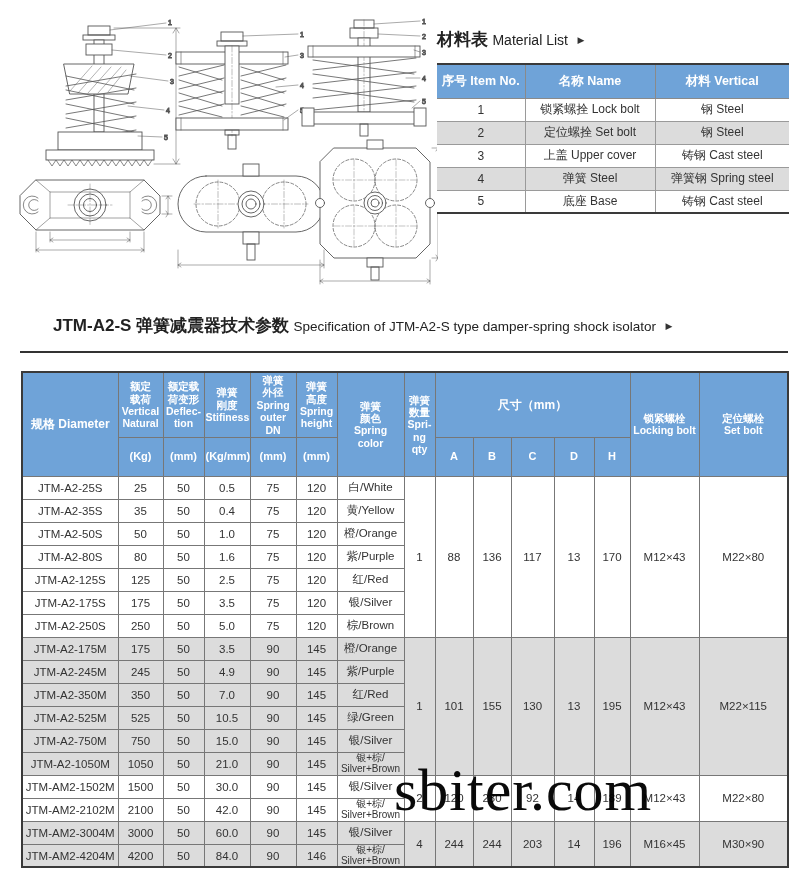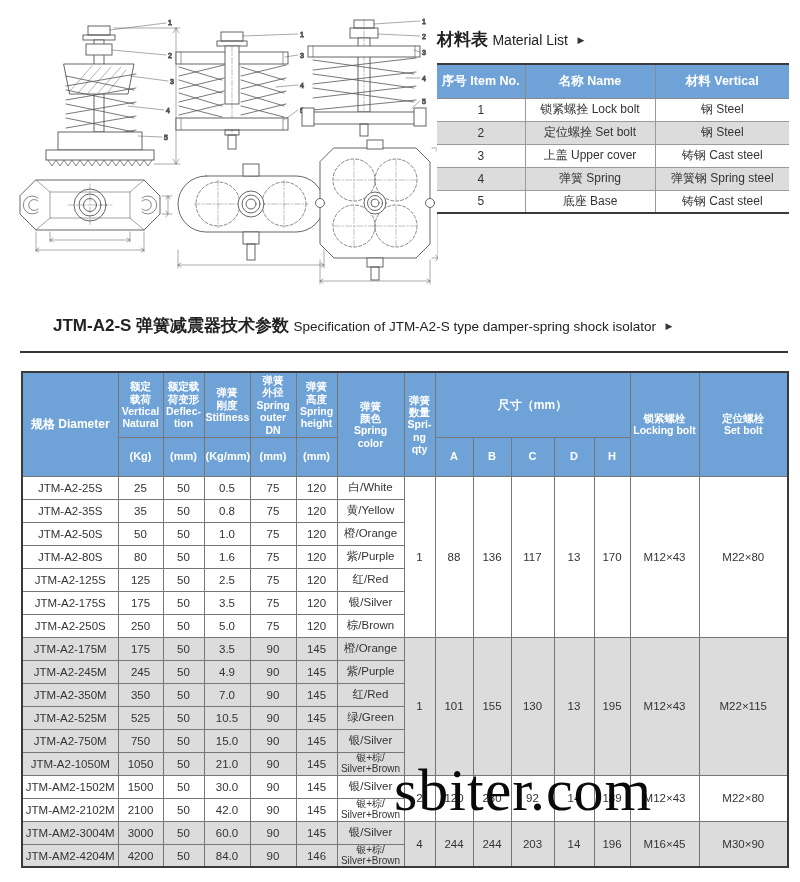--- a/index.html
+++ b/index.html
@@ -200,21 +200,21 @@
           <td>定位螺拴 Set bolt</td>
           <td>钢 Steel</td>
         </tr>
         <tr>
           <td>3</td>
           <td>上盖 Upper cover</td>
           <td>铸钢 Cast steel</td>
         </tr>
         <tr class="shaded">
           <td>4</td>
-          <td>弹簧 Spring</td>
+          <td>弹簧 Steel</td>
           <td>弹簧钢 Spring steel</td>
         </tr>
         <tr>
           <td>5</td>
           <td>底座 Base</td>
           <td>铸钢 Cast steel</td>
         </tr>
       </tbody>
   </table>
 </div>
@@ -310,21 +310,21 @@
           <td rowspan="7">117</td>
           <td rowspan="7">13</td>
           <td rowspan="7">170</td>
           <td rowspan="7">M12×43</td>
           <td rowspan="7">M22×80</td>
         </tr>
         <tr>
           <td>JTM-A2-35S</td>
           <td>35</td>
           <td>50</td>
-          <td>0.8</td>
+          <td>0.4</td>
           <td>75</td>
           <td>120</td>
           <td>黄/Yellow</td>
         </tr>
         <tr>
           <td>JTM-A2-50S</td>
           <td>50</td>
           <td>50</td>
           <td>1.0</td>
           <td>75</td>

